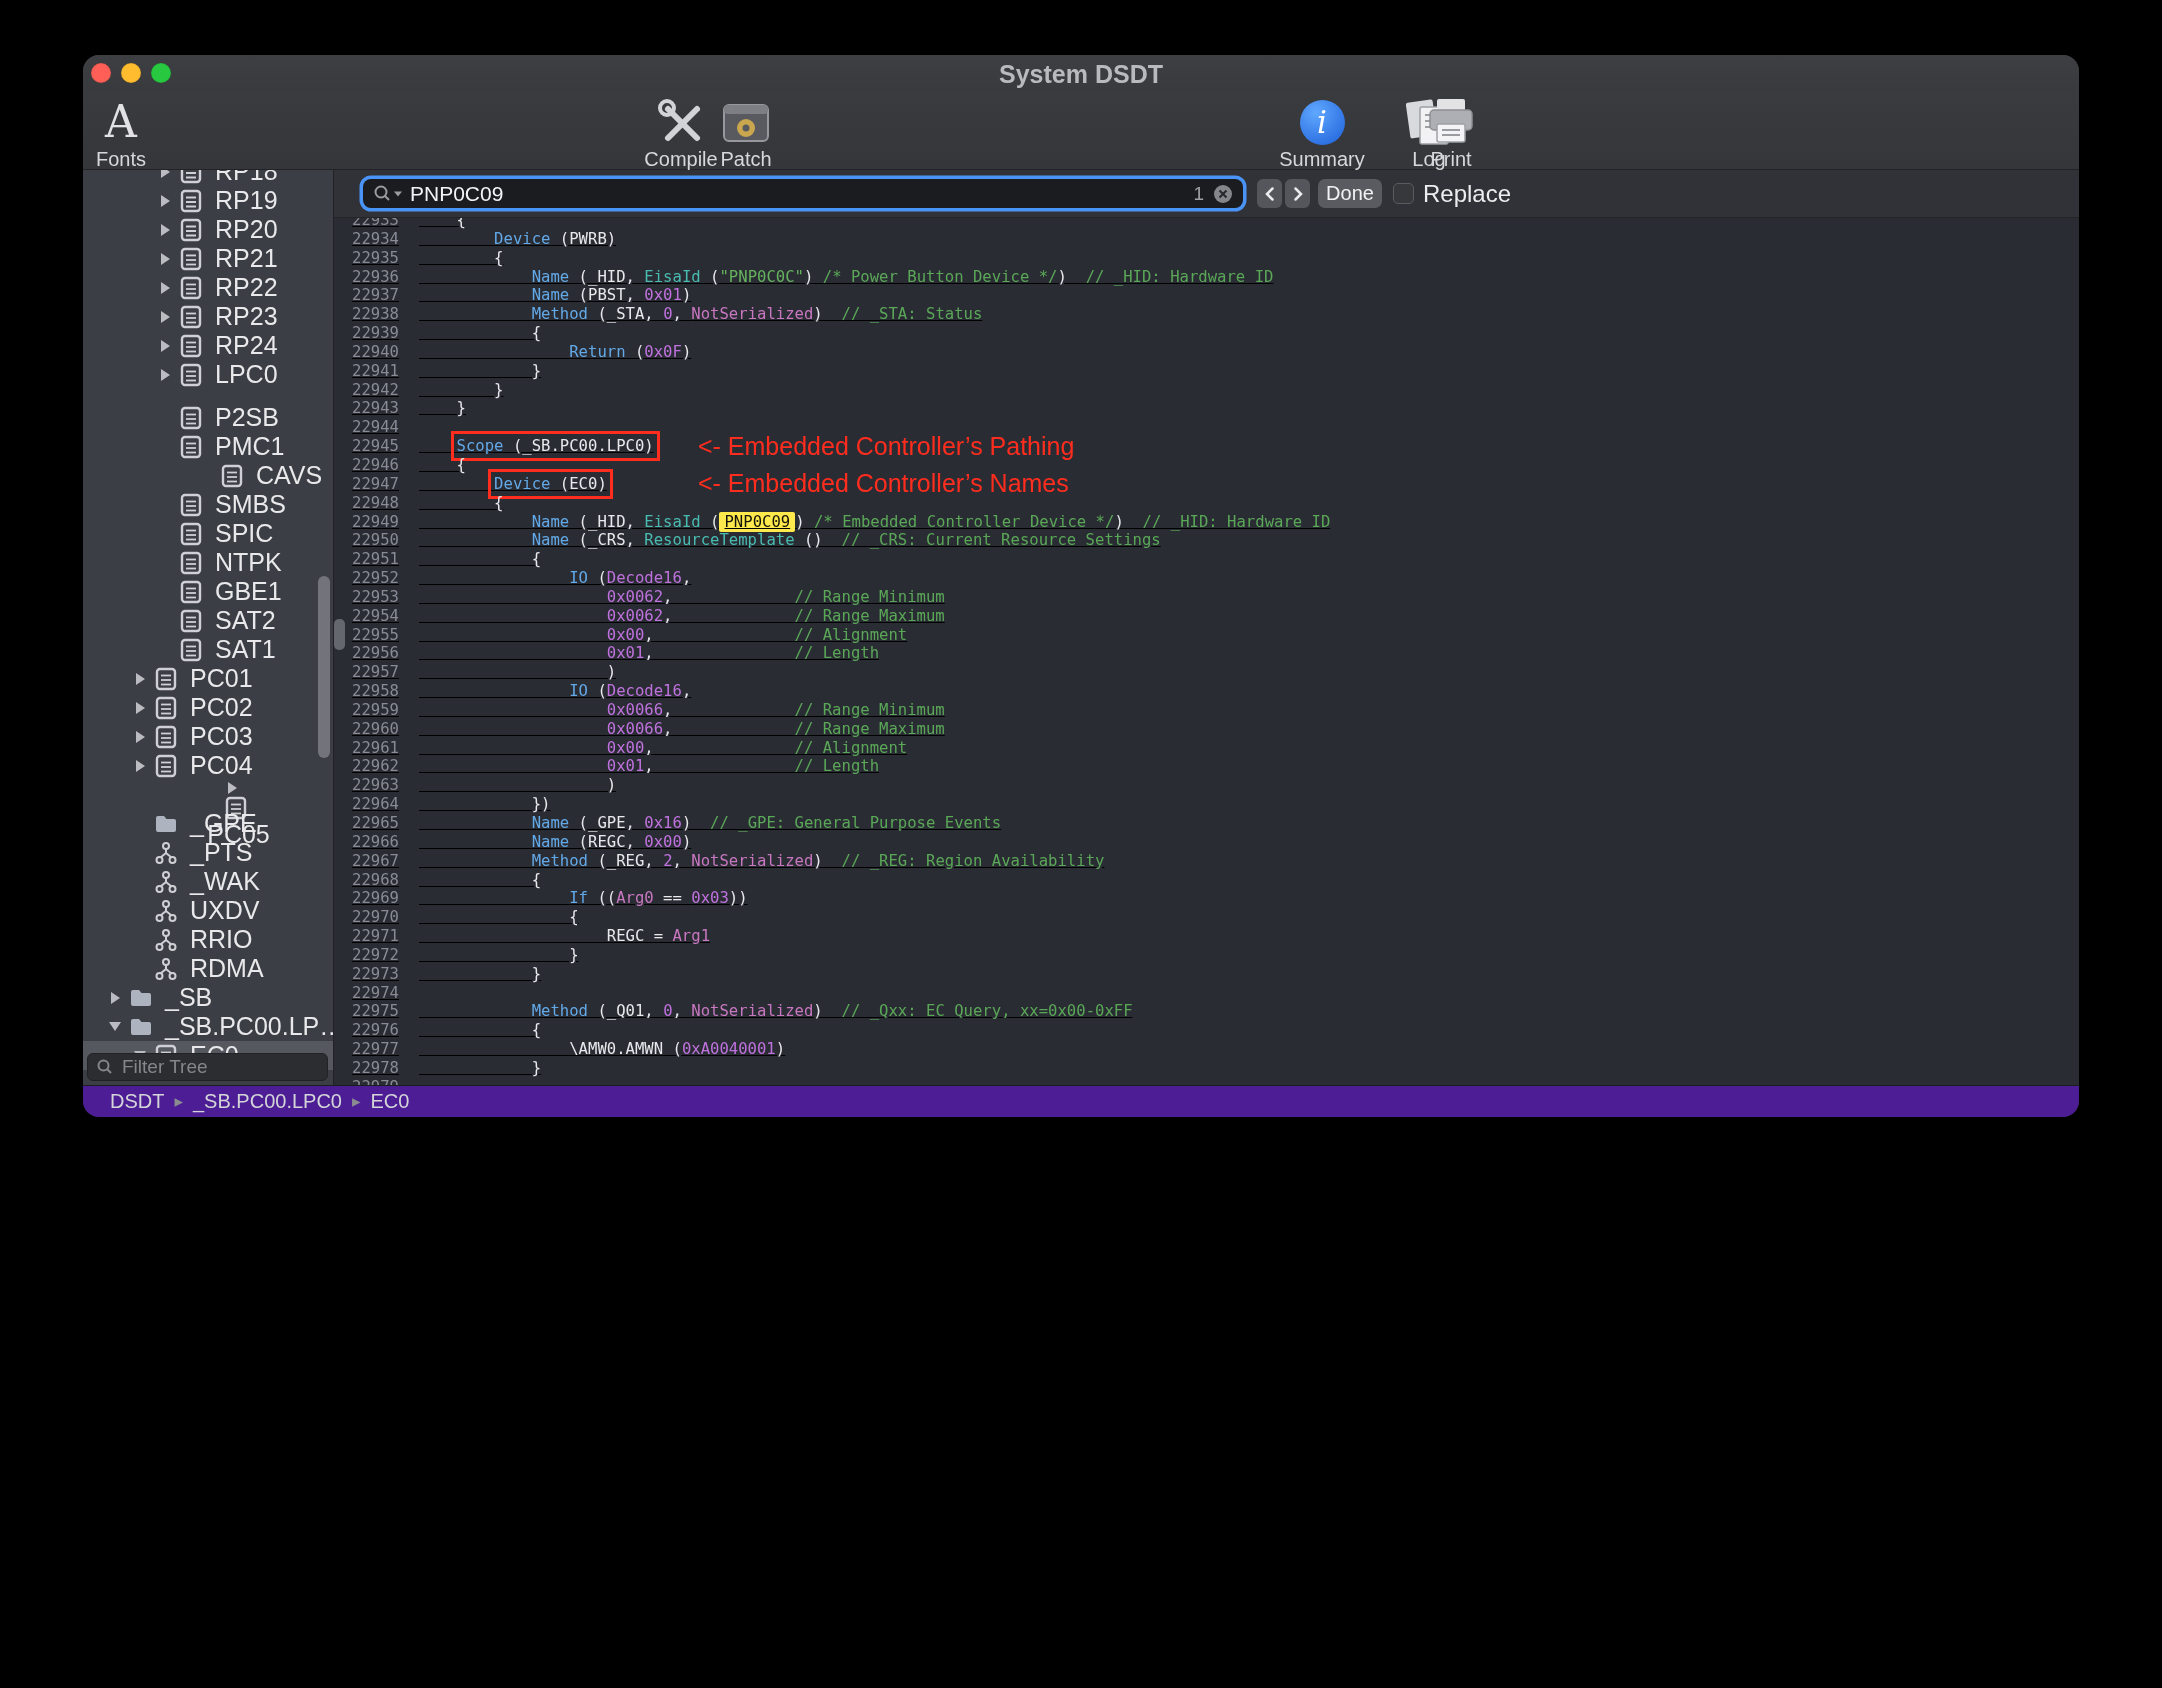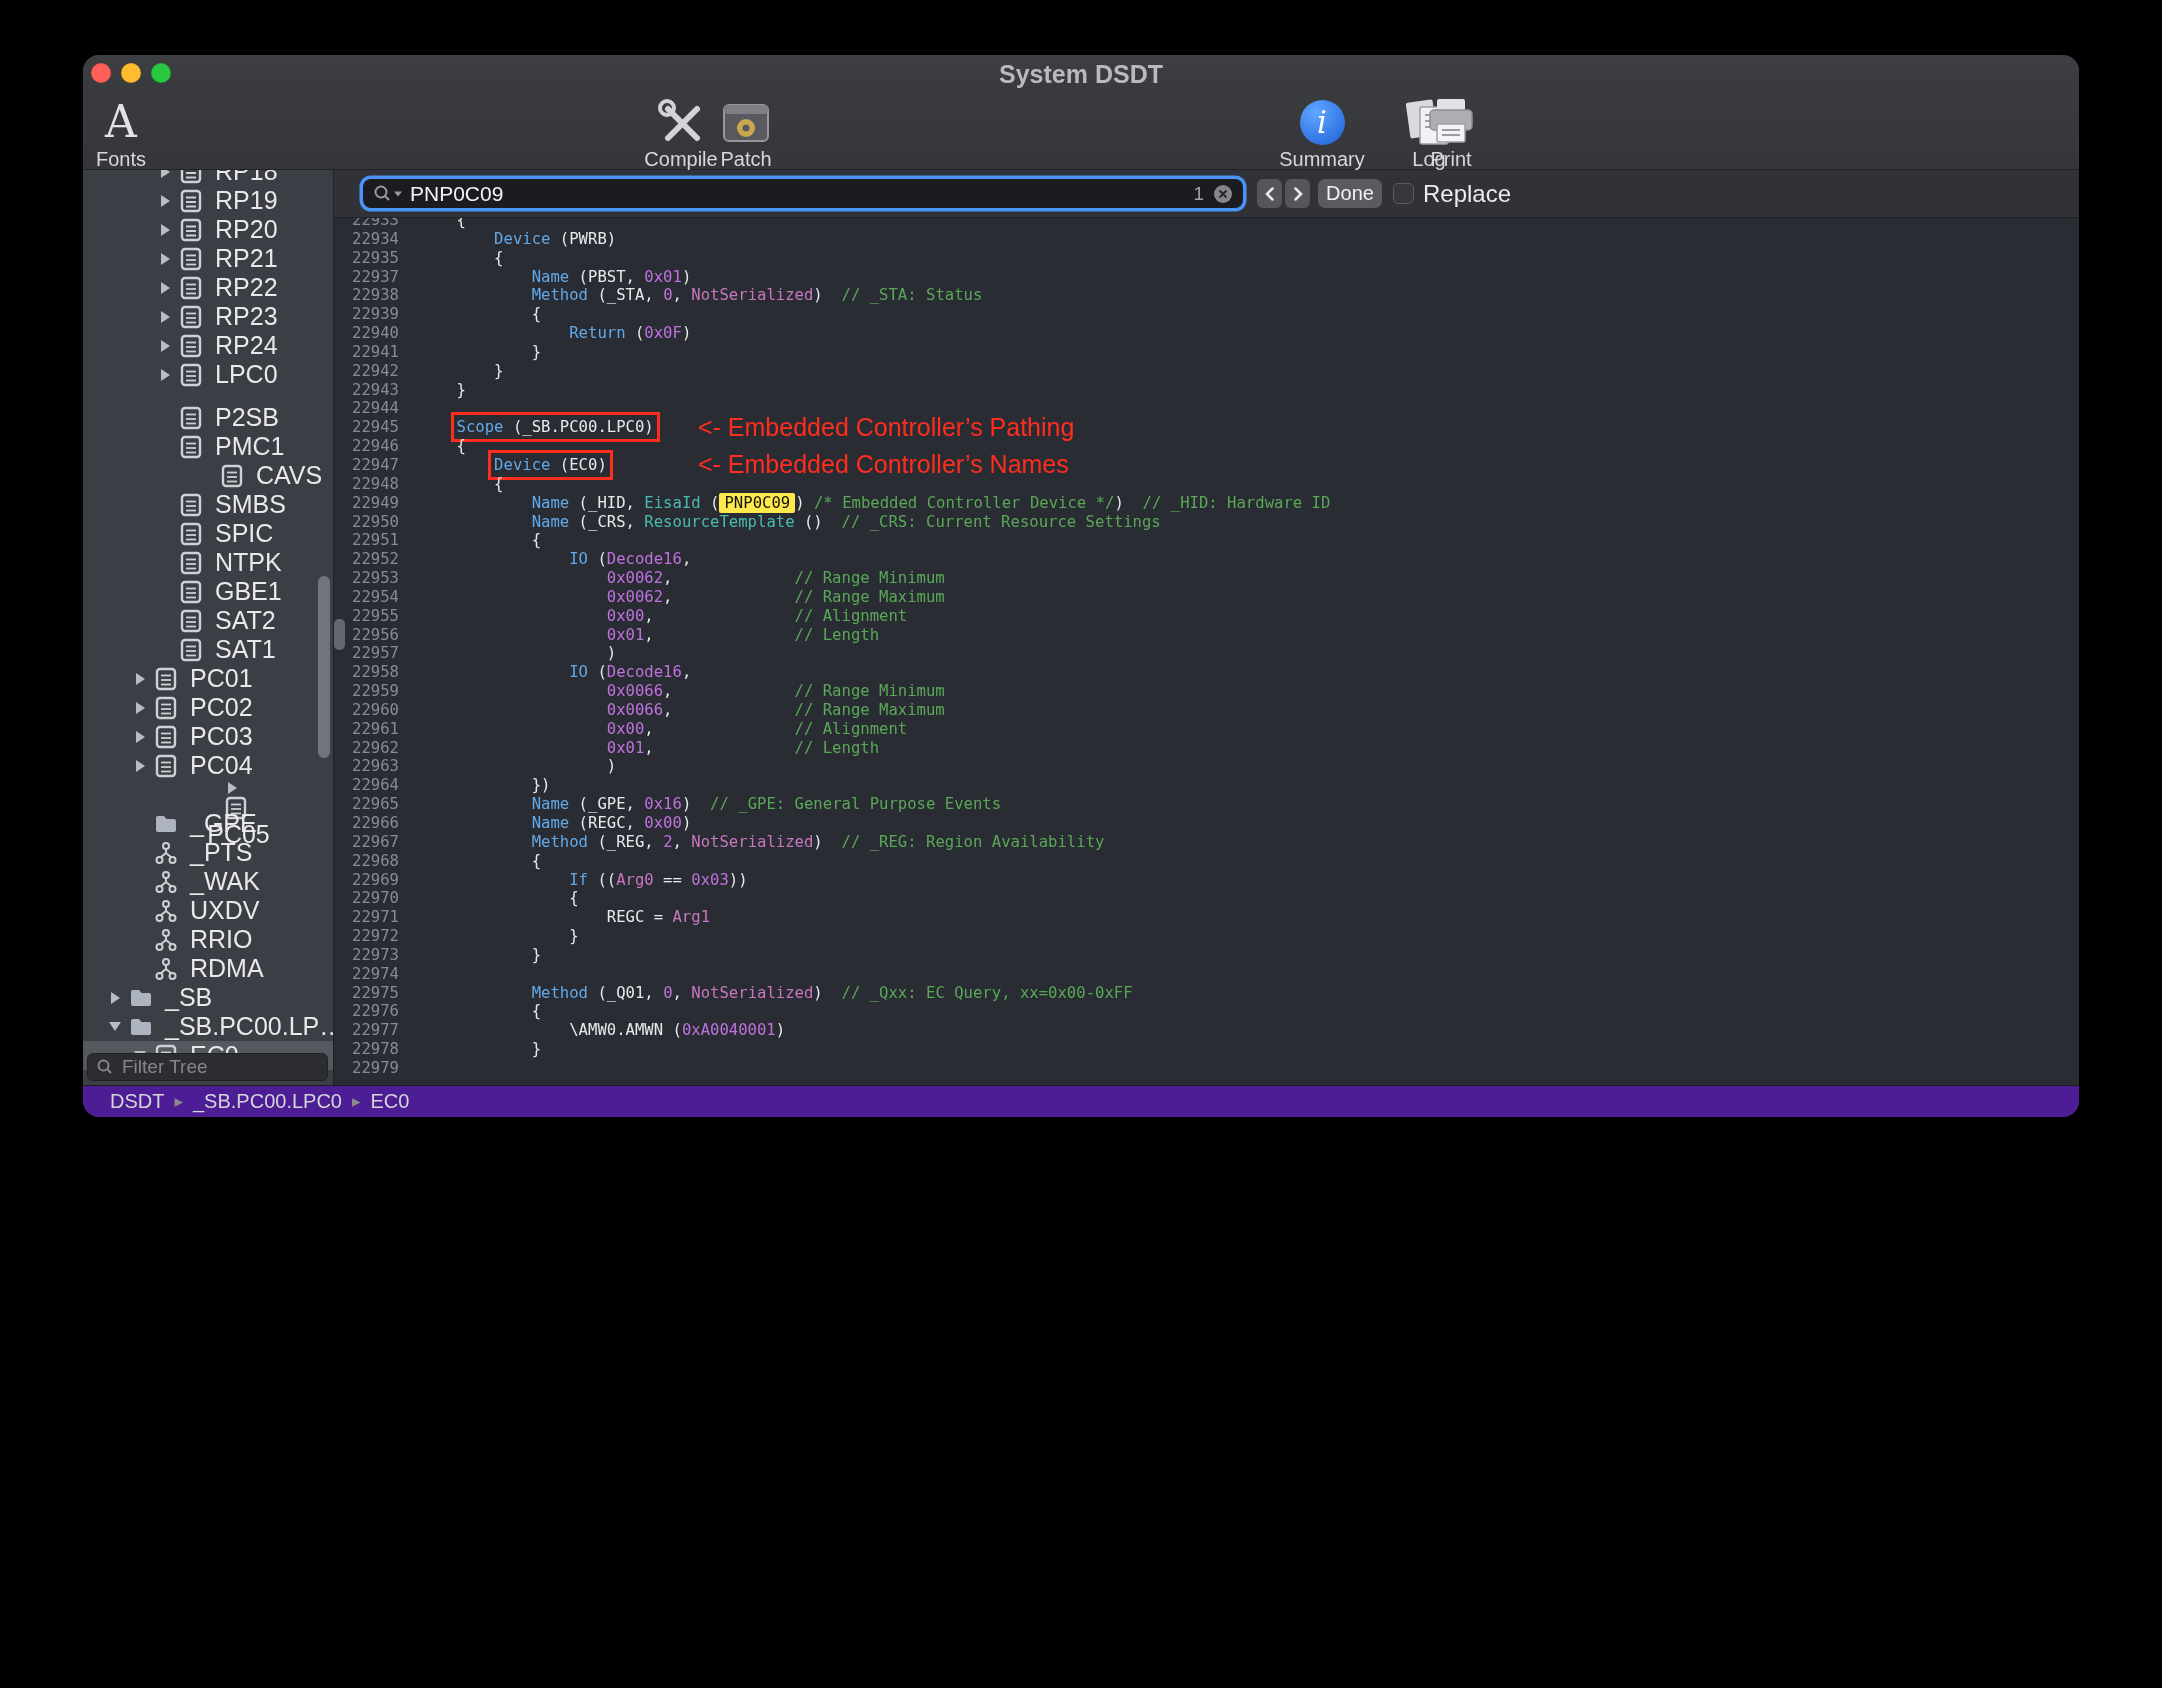--- a/index.html
+++ b/index.html
@@ -49,21 +49,21 @@
   .searchfield input{flex:1;min-width:0;background:transparent;border:0;outline:0;color:#f3f3f5;font-size:21px;font-family:"Liberation Sans",sans-serif;padding:0;margin-left:6px;}
   .matchcount{color:#9fa0a6;font-size:19px;margin-right:9px;}
   .navbtns{display:flex;gap:3px;margin-left:14px;}
   .navbtn{width:25px;height:29px;background:#55565b;border:none;border-radius:6px;display:flex;align-items:center;justify-content:center;padding:0;}
   .donebtn{margin-left:8px;width:64px;height:29px;background:#5a5b60;border:none;border-radius:7px;color:#f2f2f4;font-size:20px;font-family:"Liberation Sans",sans-serif;}
   .replacebox{margin-left:11px;width:21px;height:21px;border-radius:5px;background:#37383c;border:1px solid #5a5b60;box-sizing:border-box;flex:0 0 21px;}
   .replacelabel{margin-left:9px;color:#ededef;font-size:24px;}
 
   
   .code-area{flex:1;position:relative;overflow:hidden;font-family:"DejaVu Sans Mono",monospace;font-size:15.6px;}
-  .code-scroll{margin-top:-7px;}
+  .code-scroll{margin-top:-7px;text-decoration:underline;}
   .crow{display:flex;height:18.85px;line-height:18.85px;position:relative;}
   .ln{flex:0 0 65px;text-align:right;padding-right:10px;color:#888b95;}
   .lc{white-space:pre;margin-left:10px;}
   .c-p{color:var(--syn-plain);}
   .c-k{color:var(--syn-keyword);}
   .c-t{color:var(--syn-type);}
   .c-n{color:var(--syn-number);}
   .c-a{color:var(--syn-arg);}
   .c-s{color:var(--syn-string);}
   .c-c{color:var(--syn-comment);}
@@ -587,20 +587,24 @@
             </div>
             <div class="crow">
               <span class="ln">22934</span>
               <span class="lc"><span class="c-p">        </span><span class="c-k">Device</span><span class="c-p"> (PWRB)</span></span>
             </div>
             <div class="crow">
               <span class="ln">22935</span>
               <span class="lc"><span class="c-p">        {</span></span>
             </div>
             <div class="crow">
+              <span class="ln">22936</span>
+              <span class="lc"><span class="c-p">            </span><span class="c-k">Name</span><span class="c-p"> (_HID, </span><span class="c-t">EisaId</span><span class="c-p"> (</span><span class="c-s">"PNP0C0C"</span><span class="c-p">) </span><span class="c-c">/* Power Button Device */</span><span class="c-p">)  </span><span class="c-c">// _HID: Hardware ID</span></span>
+            </div>
+            <div class="crow">
               <span class="ln">22937</span>
               <span class="lc"><span class="c-p">            </span><span class="c-k">Name</span><span class="c-p"> (PBST, </span><span class="c-n">0x01</span><span class="c-p">)</span></span>
             </div>
             <div class="crow">
               <span class="ln">22938</span>
               <span class="lc"><span class="c-p">            </span><span class="c-k">Method</span><span class="c-p"> (_STA, </span><span class="c-n">0</span><span class="c-p">, </span><span class="c-a">NotSerialized</span><span class="c-p">)  </span><span class="c-c">// _STA: Status</span></span>
             </div>
             <div class="crow">
               <span class="ln">22939</span>
               <span class="lc"><span class="c-p">            {</span></span>

